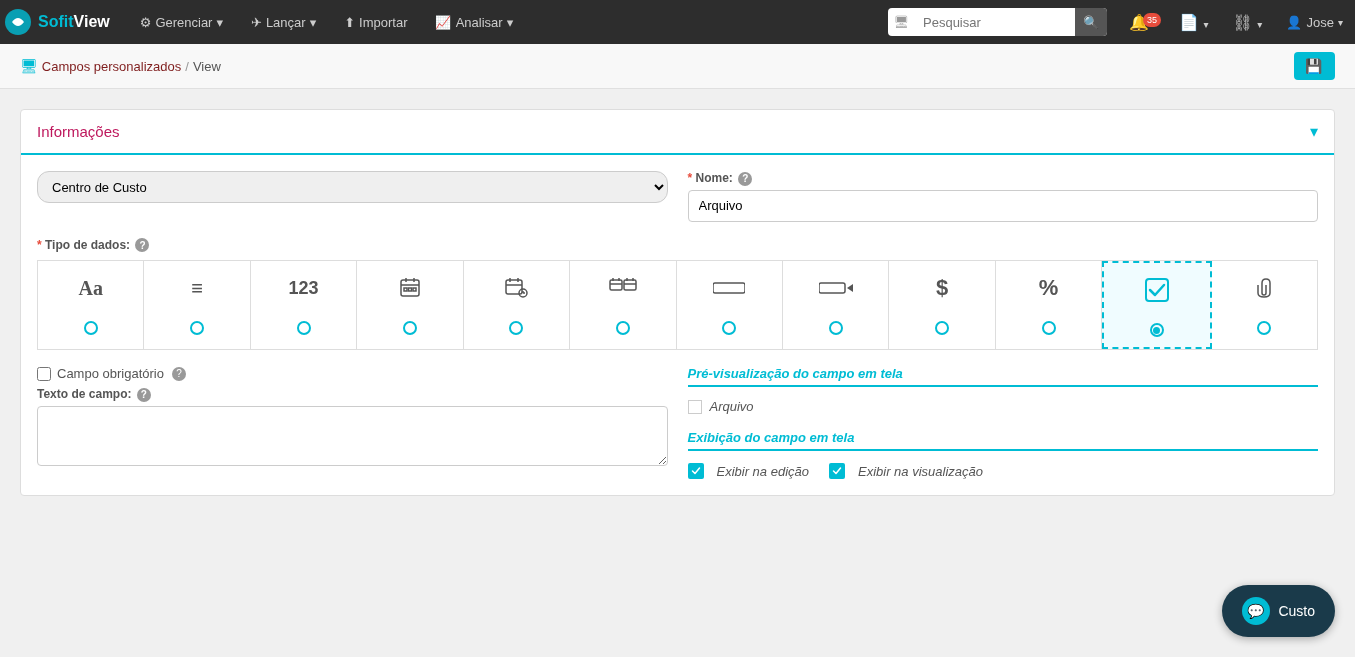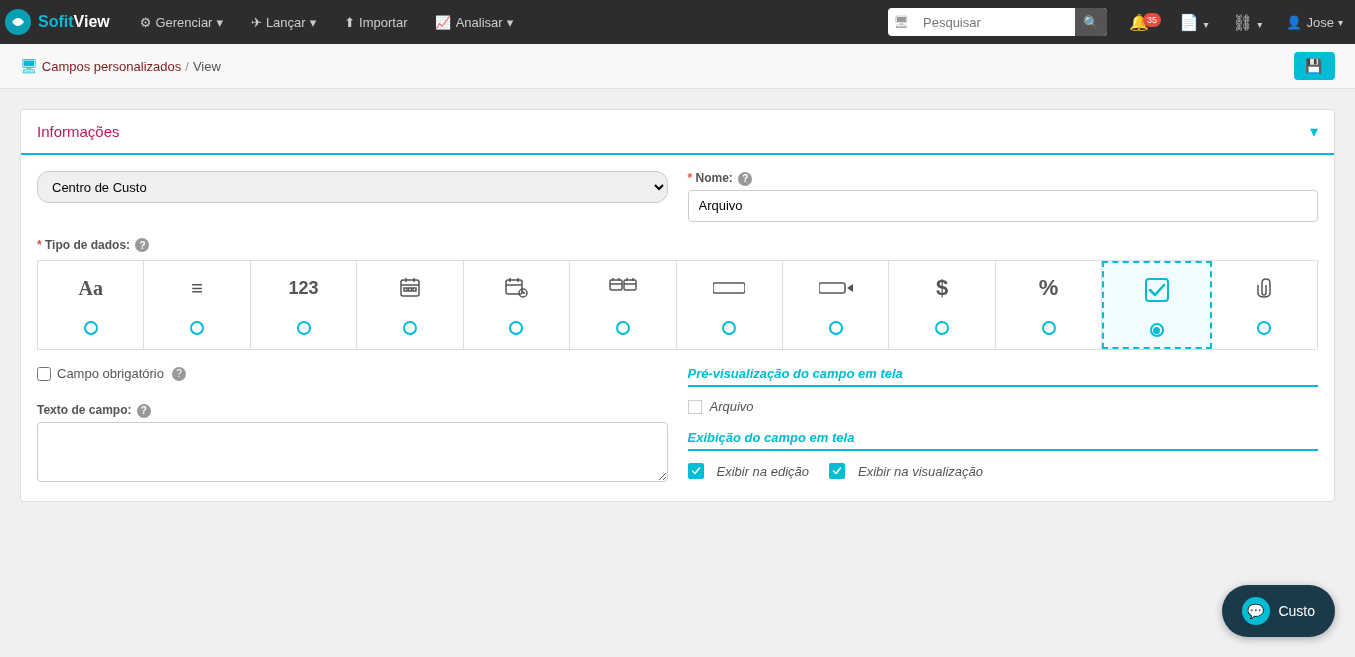--- a/index.html
+++ b/index.html
@@ -236,21 +236,21 @@
       margin-top: 16px;
     }
     .left-section { flex: 0 0 calc(50% - 10px); }
     .right-section { flex: 1; font-style: italic; }
 
     
     .checkbox-row {
       display: flex;
       align-items: center;
       gap: 6px;
-      margin-bottom: 22px;
+      margin-bottom: 6px;
     }
     .checkbox-input {
       width: 14px;
       height: 14px;
       cursor: pointer;
     }
     .checkbox-label { font-size: 13px; color: #555; }
 
     .help-text-label { font-size: 12px; color: #555; font-weight: bold; margin-bottom: 4px; }
     .help-textarea {

